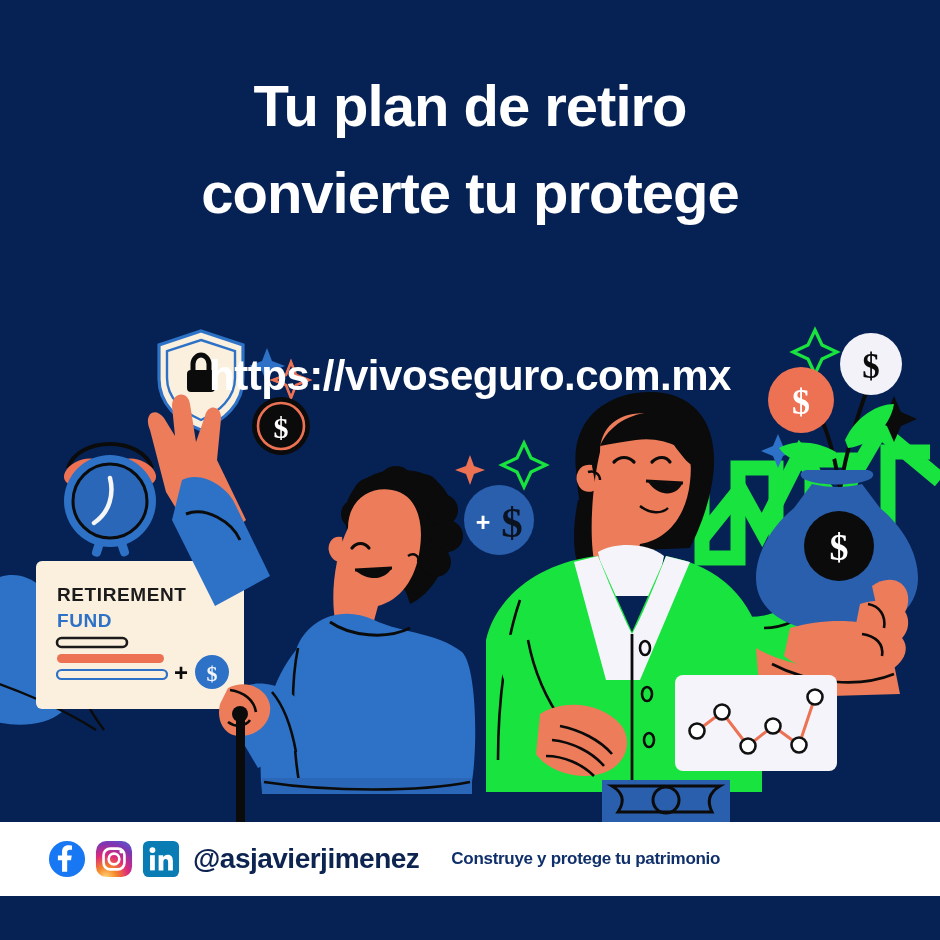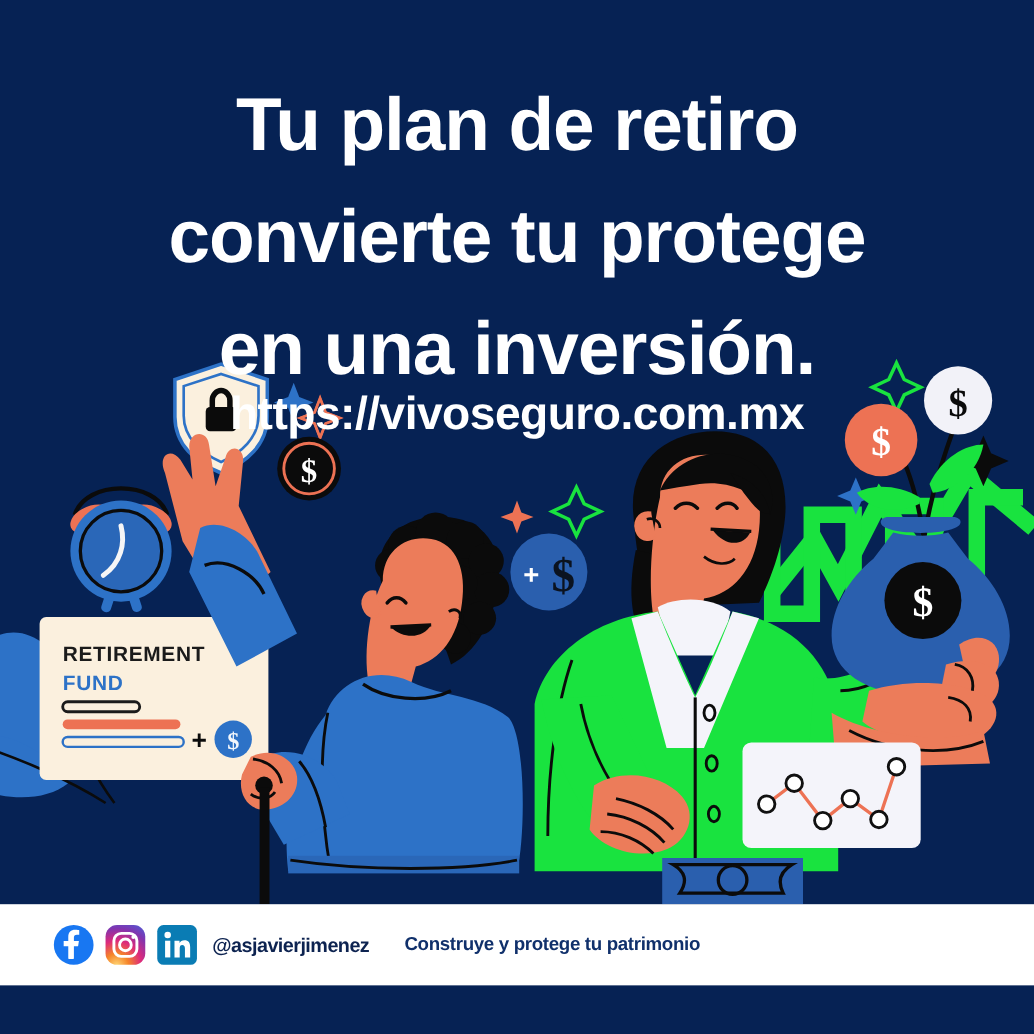--- a/index.html
+++ b/index.html
@@ -9,21 +9,21 @@
     background:#062254;
   }
   #poster{
     position:relative;width:940px;height:940px;
     background:#062254;overflow:hidden;
   }
   
   .headline{
     position:absolute;left:0;top:62px;width:940px;
     text-align:center;color:#ffffff;
-    font-size:68px;line-height:1.5;font-weight:bold;
+    font-size:58px;line-height:1.5;font-weight:bold;
     letter-spacing:-1px;
     z-index:40;
     pointer-events:none;
   }
   .headline .ln{display:block;}
   .url{
     position:absolute;left:0;top:352px;width:940px;
     text-align:center;color:#ffffff;
     font-size:42px;font-weight:bold;letter-spacing:-0.5px;
     z-index:41;
@@ -33,21 +33,21 @@
   
   .footer{
     position:absolute;left:0;top:822px;width:940px;height:74px;
     background:#ffffff;z-index:60;
     display:flex;align-items:center;
   }
   .footer-inner{display:flex;align-items:center;width:100%;padding-left:48px;}
   .social{display:flex;align-items:center;gap:9px;}
   .sicon{width:38px;height:38px;display:block;}
   .handle{
-    margin-left:13px;color:#0d2350;font-weight:bold;font-size:18px;
+    margin-left:13px;color:#0d2350;font-weight:bold;font-size:28px;
     letter-spacing:-0.5px;white-space:nowrap;
   }
   .tagline{
     margin-left:32px;color:#10306b;font-weight:bold;font-size:17px;
     letter-spacing:-0.3px;white-space:nowrap;
   }
   .bottombar{
     position:absolute;left:0;top:896px;width:940px;height:44px;
     background:#062254;z-index:60;
   }
@@ -254,21 +254,20 @@
     <g>
       <rect x="602" y="780" width="128" height="42" fill="#2a5fae"></rect>
       <path d="M612 786 C 622 792, 626 800, 618 812 L712 812 C 706 800, 710 792, 720 786 Z" fill="none" stroke="#0b0b0b" stroke-width="3"></path>
       <circle cx="666" cy="800" r="13" fill="none" stroke="#0b0b0b" stroke-width="3"></circle>
     </g>
   </svg>
 
   <div class="headline">
     <span class="ln">Tu plan de retiro</span>
     <span class="ln">convierte tu protege</span>
-    <span class="ln">en una inversión.</span>
   </div>
 
   <div class="url">https://vivoseguro.com.mx</div>
 
   <div class="footer">
     <div class="footer-inner">
       <div class="social">
         <svg class="sicon" viewBox="0 0 40 40">
           <circle cx="20" cy="20" r="19" fill="#1877F2"></circle>
           <path d="M24.2 21.2l.8-5h-4.8v-3.2c0-1.4.7-2.7 2.9-2.7h2.2V5.9s-2-.34-3.9-.34c-4 0-6.6 2.4-6.6 6.8v3.85h-4.4v5h4.4v12.1a17.6 17.6 0 0 0 5.4 0V21.2z" fill="#fff"></path>

